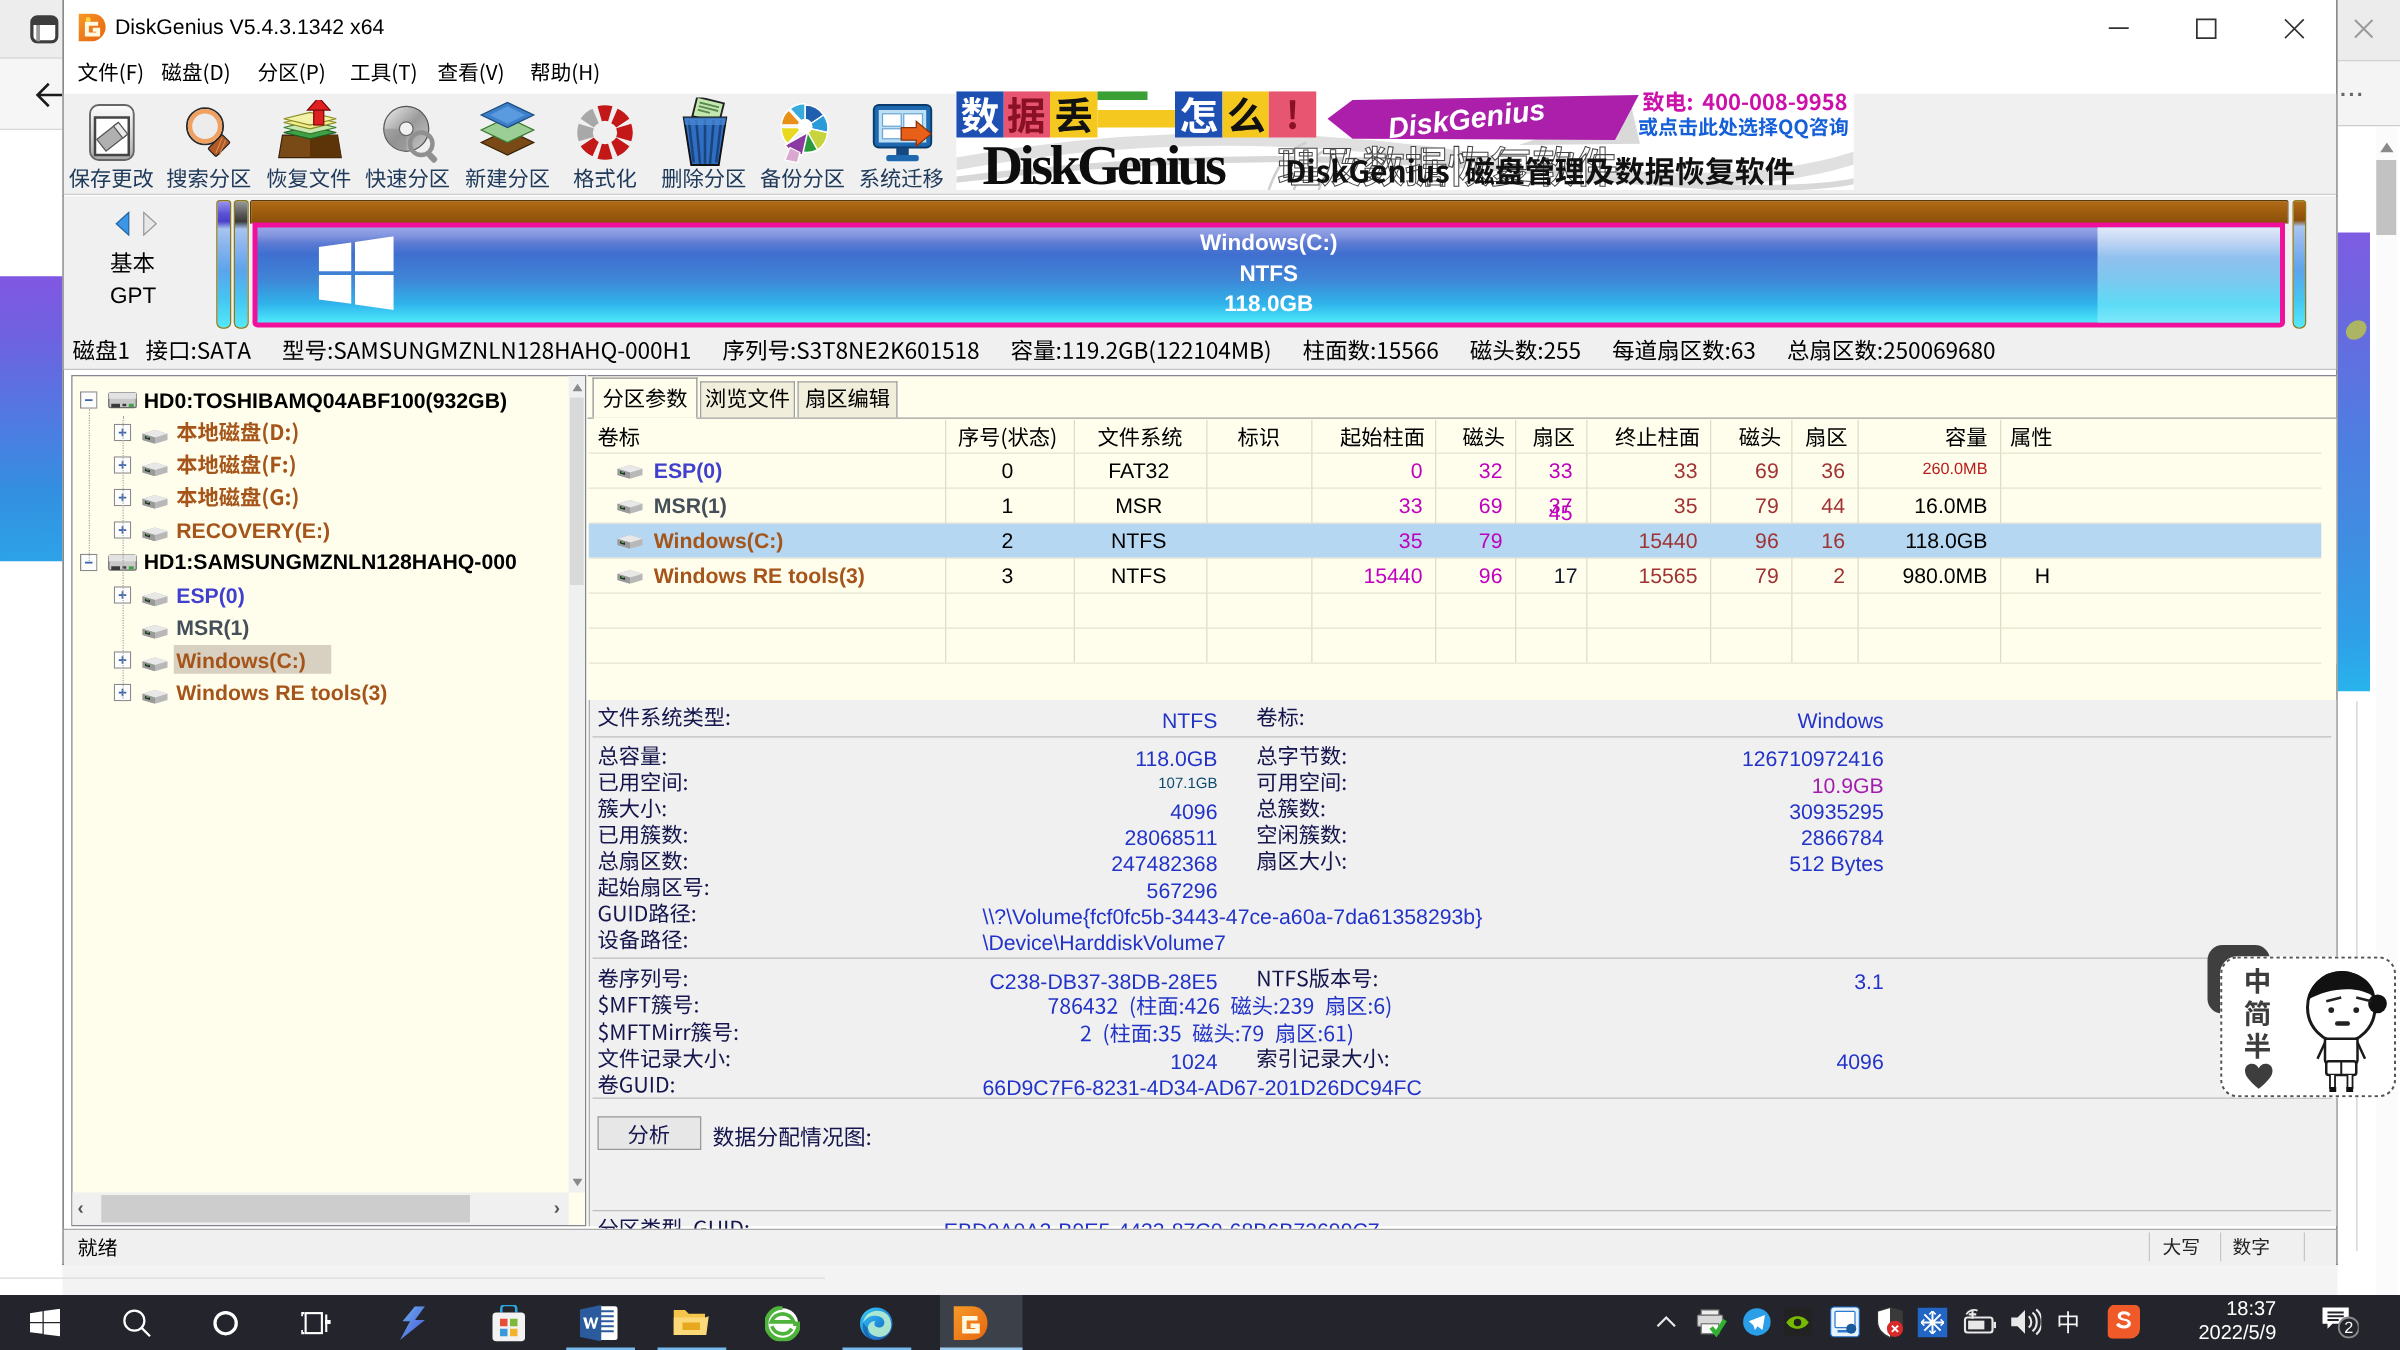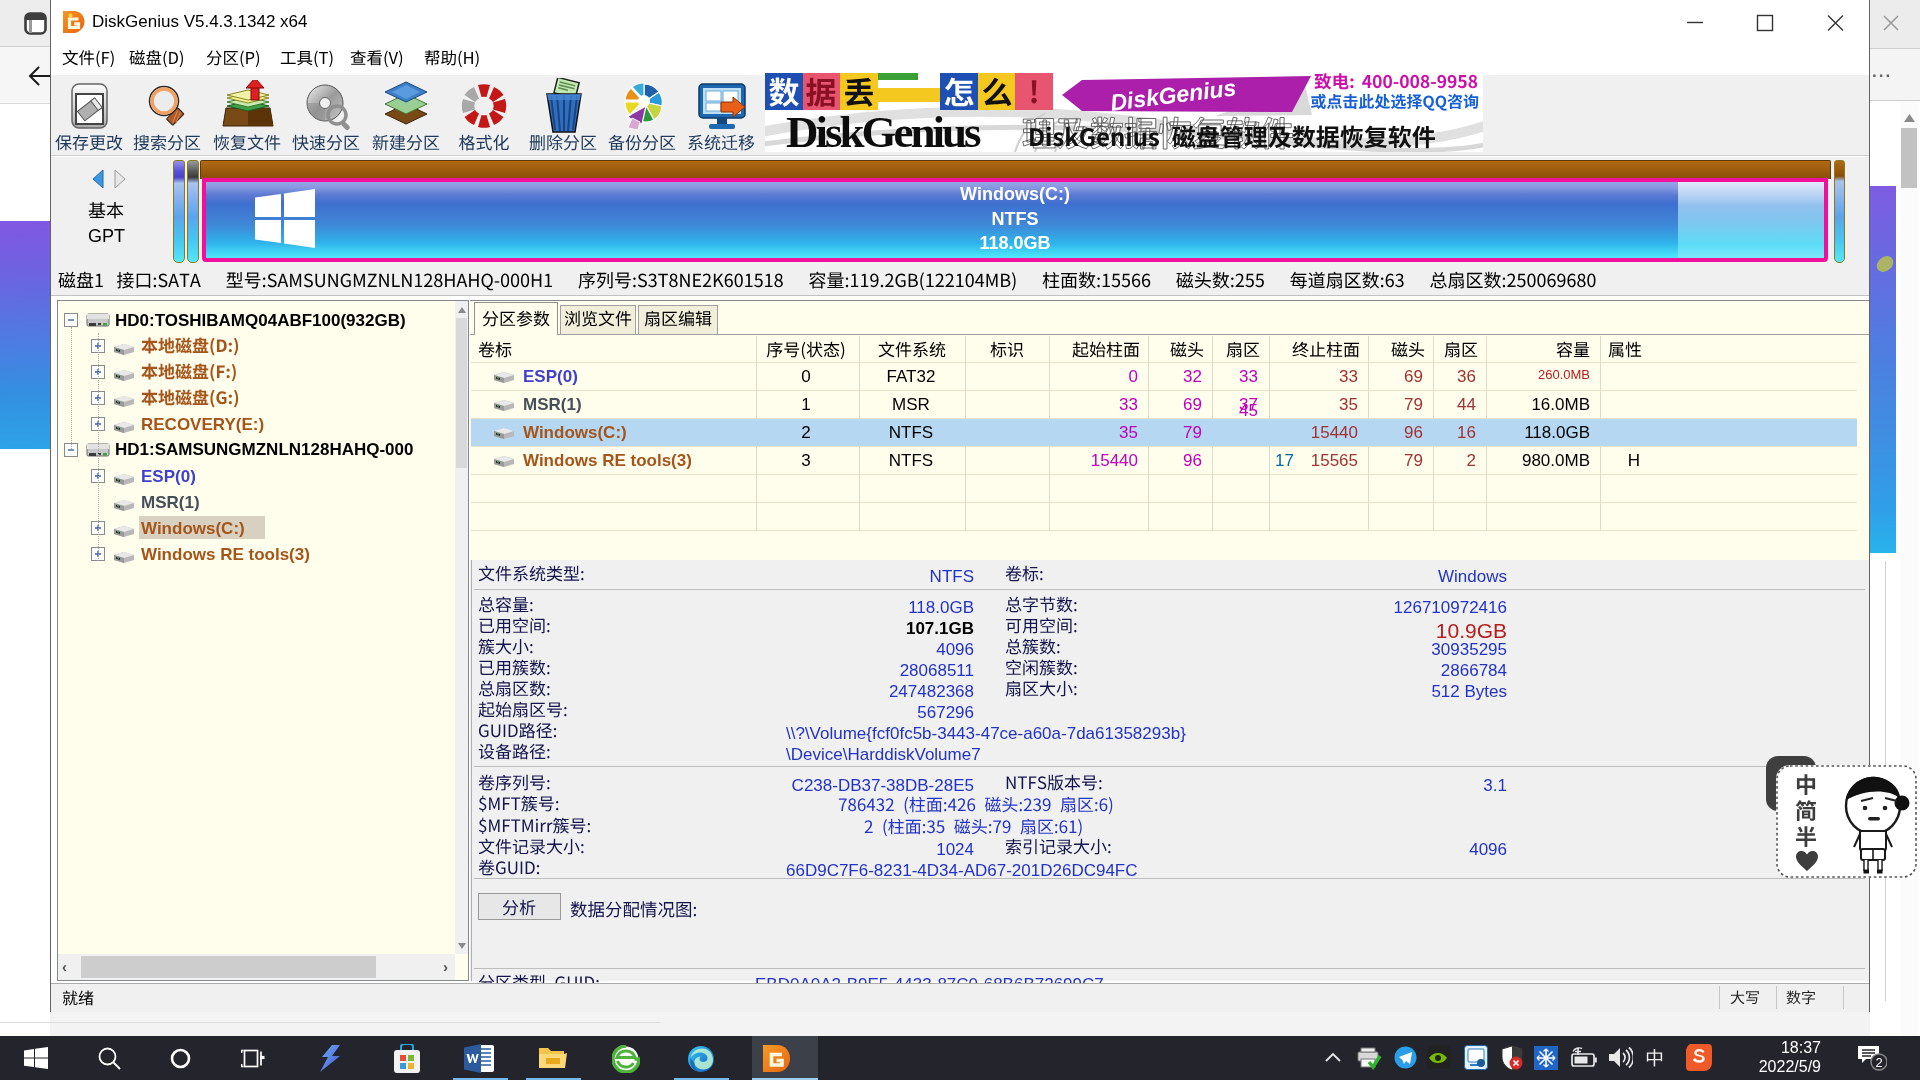--- a/index.html
+++ b/index.html
@@ -168,21 +168,21 @@
 <div class="t" style="font-size:17px;color:#bf00bf;font-weight:normal;right:662px;top:401px;">45</div>
 <div class="t" style="font-size:17px;color:#a03333;font-weight:normal;right:562px;top:423px;">15440</div>
 <div class="t" style="font-size:17px;color:#a03333;font-weight:normal;right:497px;top:423px;">96</div>
 <div class="t" style="font-size:17px;color:#a03333;font-weight:normal;right:444px;top:423px;">16</div>
 <div class="t" style="font-size:17px;color:#000;font-weight:normal;right:330px;top:423px;">118.0GB</div>
 <div class="t" style="font-size:17px;color:#a5551a;font-weight:bold;left:523px;top:451px;">Windows RE tools(3)</div>
 <div class="t" style="font-size:17px;color:#000;font-weight:normal;left:806px;transform:translateX(-50%);top:451px;">3</div>
 <div class="t" style="font-size:17px;color:#000;font-weight:normal;left:911px;transform:translateX(-50%);top:451px;">NTFS</div>
 <div class="t" style="font-size:17px;color:#bf00bf;font-weight:normal;right:782px;top:451px;">15440</div>
 <div class="t" style="font-size:17px;color:#bf00bf;font-weight:normal;right:718px;top:451px;">96</div>
-<div class="t" style="font-size:17px;color:#0369a1;font-weight:normal;right:626px;top:451px;">17</div>
+<div class="t" style="font-size:17px;color:#0f172a;font-weight:normal;right:658px;top:451px;">17</div>
 <div class="t" style="font-size:17px;color:#a03333;font-weight:normal;right:562px;top:451px;">15565</div>
 <div class="t" style="font-size:17px;color:#a03333;font-weight:normal;right:497px;top:451px;">79</div>
 <div class="t" style="font-size:17px;color:#a03333;font-weight:normal;right:444px;top:451px;">2</div>
 <div class="t" style="font-size:17px;color:#000;font-weight:normal;right:330px;top:451px;">980.0MB</div>
 <div class="t" style="font-size:17px;color:#000;font-weight:normal;left:1634px;transform:translateX(-50%);top:451px;">H</div>
 
 <svg class="ab" style="left:492px;top:366px" width="24" height="17" viewBox="0 0 24 17">
     <defs></defs>
     <path d="M2 9l10-3 10 3v5l-10 3L2 14z" fill="#b8b8b8"></path>
     <path d="M2 9l10-3 10 3-10 3z" fill="#e8e8e8"></path>
@@ -337,22 +337,22 @@
 <div class="ab" style="left:474px;top:766px;width:1391px;height:1px;background:#bdbdbd"></div>
 <div class="ab" style="left:474px;top:878px;width:1391px;height:1px;background:#bdbdbd"></div>
 <div class="ab" style="left:474px;top:968px;width:1391px;height:1px;background:#bdbdbd"></div>
 
 <div class="ab" style="left:478px;top:893px;width:83px;height:27px;background:#e7e7e7;border:1px solid #999"></div>
 
 <div class="t" style="font-size:17px;color:#2233c8;font-weight:normal;top:567px;right:946px;">NTFS</div>
 <div class="t" style="font-size:17px;color:#2233c8;font-weight:normal;top:567px;right:413px;">Windows</div>
 <div class="t" style="font-size:17px;color:#2233c8;font-weight:normal;top:598px;right:946px;">118.0GB</div>
 <div class="t" style="font-size:17px;color:#2233c8;font-weight:normal;top:598px;right:413px;">126710972416</div>
-<div class="t" style="font-size:17px;color:#000000;font-weight:bold;top:619px;right:946px;">107.1GB</div>
-<div class="t" style="font-size:21px;color:#b91c1c;font-weight:normal;top:619px;right:413px;text-align:right;">10.9GB</div>
+<div class="t" style="font-size:12px;color:#0c4a6e;font-weight:normal;top:619px;right:946px;">107.1GB</div>
+<div class="t" style="font-size:17px;color:#a21caf;font-weight:normal;top:619px;right:413px;text-align:right;">10.9GB</div>
 <div class="t" style="font-size:17px;color:#2233c8;font-weight:normal;top:640px;right:946px;">4096</div>
 <div class="t" style="font-size:17px;color:#2233c8;font-weight:normal;top:640px;right:413px;">30935295</div>
 <div class="t" style="font-size:17px;color:#2233c8;font-weight:normal;top:661px;right:946px;">28068511</div>
 <div class="t" style="font-size:17px;color:#2233c8;font-weight:normal;top:661px;right:413px;">2866784</div>
 <div class="t" style="font-size:17px;color:#2233c8;font-weight:normal;top:682px;right:946px;">247482368</div>
 <div class="t" style="font-size:17px;color:#2233c8;font-weight:normal;top:682px;right:413px;">512 Bytes</div>
 <div class="t" style="font-size:17px;color:#2233c8;font-weight:normal;top:703px;right:946px;text-align:center;">567296</div>
 <div class="t" style="font-size:17px;color:#2233c8;font-weight:normal;top:724px;left:786px;">\\?\Volume{fcf0fc5b-3443-47ce-a60a-7da61358293b}</div>
 <div class="t" style="font-size:17px;color:#2233c8;font-weight:normal;top:745px;left:786px;">\Device\HarddiskVolume7</div>
 <div class="t" style="font-size:17px;color:#2233c8;font-weight:normal;top:776px;right:946px;">C238-DB37-38DB-28E5</div>

